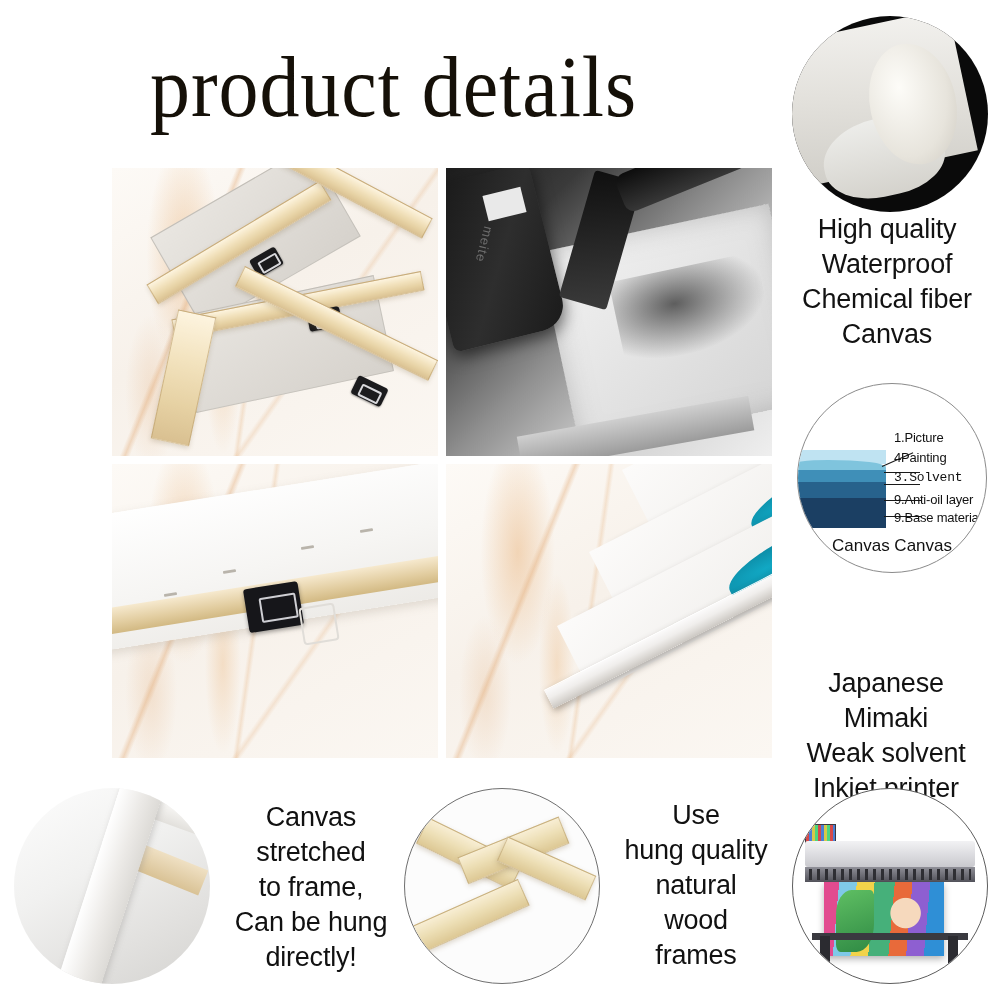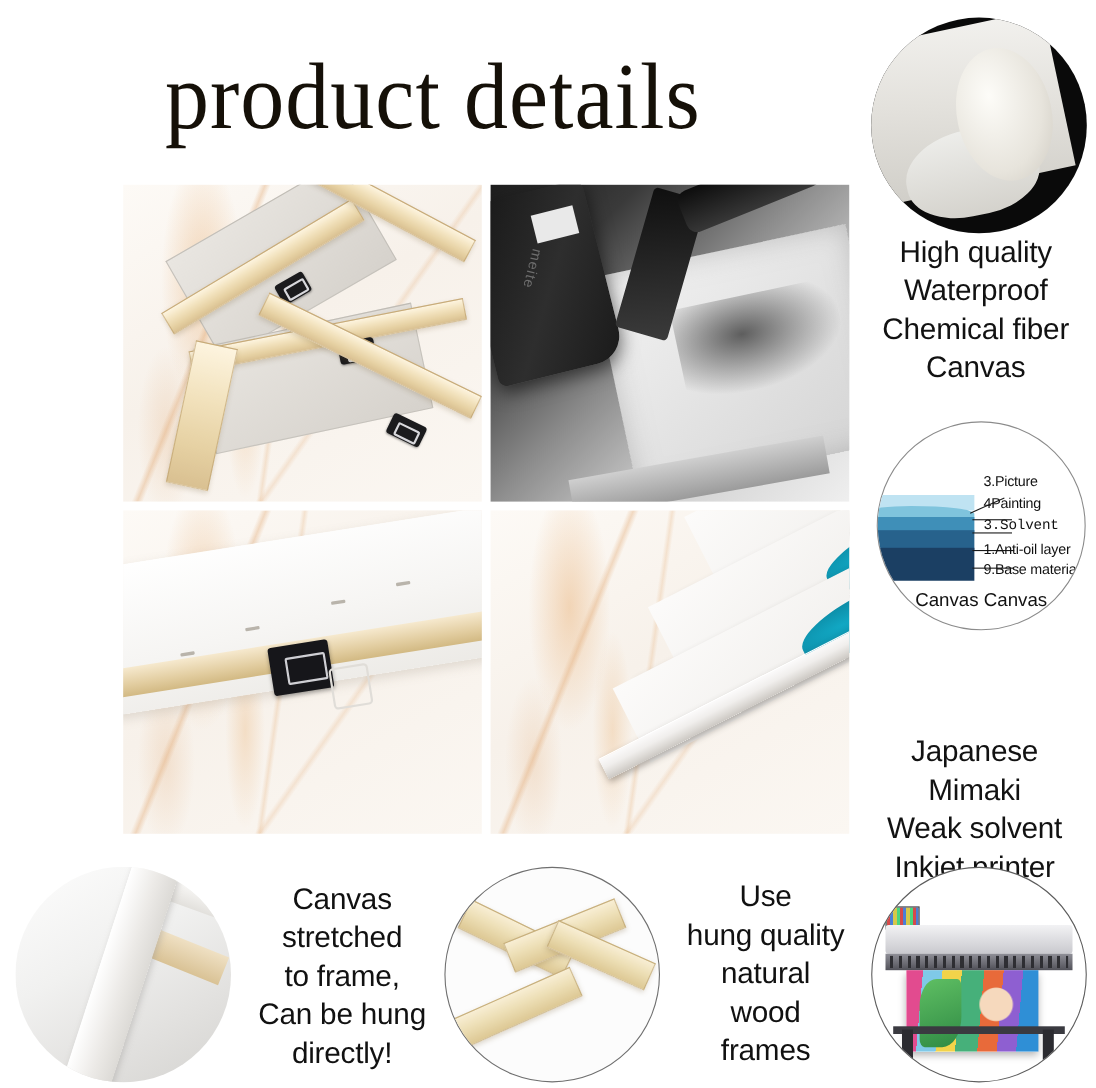--- a/index.html
+++ b/index.html
@@ -467,24 +467,24 @@
       <div class="xs-layer" style="top:32px;height:18px;background:#27628c;"></div>
       <div class="xs-layer" style="top:48px;height:32px;background:#1b3f63;"></div>
     </div>
 
     <div class="leader-d" style="left:84px;top:82px;width:34px;transform:rotate(-24deg);"></div>
     <div class="leader" style="left:86px;top:88px;width:36px;"></div>
     <div class="leader" style="left:86px;top:100px;width:36px;"></div>
     <div class="leader" style="left:86px;top:116px;width:38px;"></div>
     <div class="leader" style="left:86px;top:132px;width:38px;"></div>
 
-    <span class="xs-label" style="left:96px;top:46px;">3.Picture</span>
+    <span class="xs-label" style="left:96px;top:46px;">1.Picture</span>
     <span class="xs-label" style="left:96px;top:66px;">4Painting</span>
     <span class="xs-label" style="left:96px;top:86px;font-family:Liberation Mono, monospace;">3.Solvent</span>
-    <span class="xs-label" style="left:96px;top:108px;">1.Anti-oil layer</span>
+    <span class="xs-label" style="left:96px;top:108px;">9.Anti-oil layer</span>
     <span class="xs-label" style="left:96px;top:126px;">9.Base material</span>
 
     <div id="section-caption">Canvas Canvas</div>
   </div>
 
   <div class="right-text" id="text-printer" style="white-space:pre-line;margin-top:36px;">Japanese
 Mimaki
 Weak solvent
 Inkjet printer</div>
 

